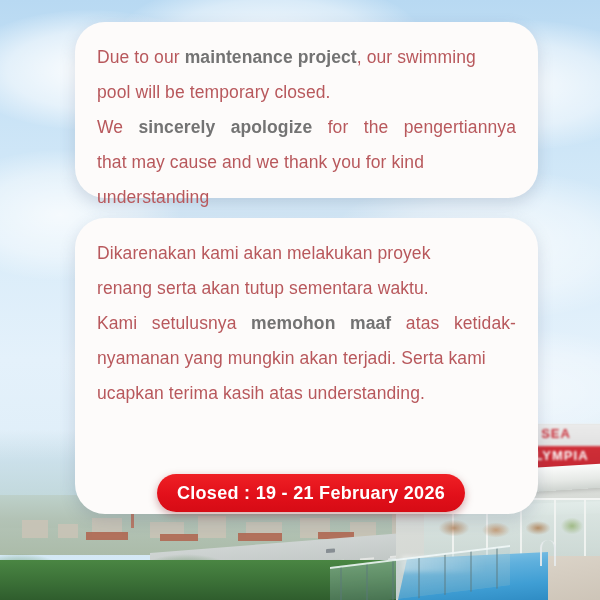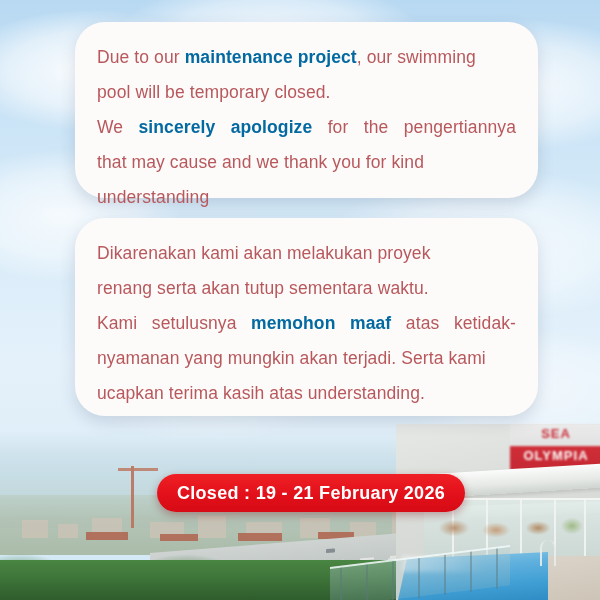--- a/index.html
+++ b/index.html
@@ -182,32 +182,32 @@
   }
 
   
   .card {
     position:absolute;
     background:#fdfbfa;
     border-radius:30px;
     box-shadow:0 6px 16px rgba(60,80,110,.18);
   }
   #card-en { left:75px;  top:22px;  width:463px; height:176px; }
-  #card-id { left:75px;  top:218px; width:463px; height:198px; }
+  #card-id { left:75px;  top:218px; width:463px; height:296px; }
 
   .card-body {
     padding:18px 22px 0 22px;
     color:#b8585c;
     font-size:17.5px;
     line-height:35px;
     letter-spacing:.1px;
   }
   .line { white-space:nowrap; }
   .just  { text-align:justify; text-align-last:justify; }
-  b { color:#0369a1; font-weight:700; }
+  b { color:#737373; font-weight:700; }
 
   
   #banner {
     position:absolute; left:157px; top:474px;
     width:308px; height:38px;
     background:linear-gradient(180deg,#ef2025 0%,#e2101a 55%,#d60b15 100%);
     border-radius:19px;
     box-shadow:0 3px 8px rgba(120,10,15,.35);
     display:flex; align-items:center; justify-content:center;
   }

